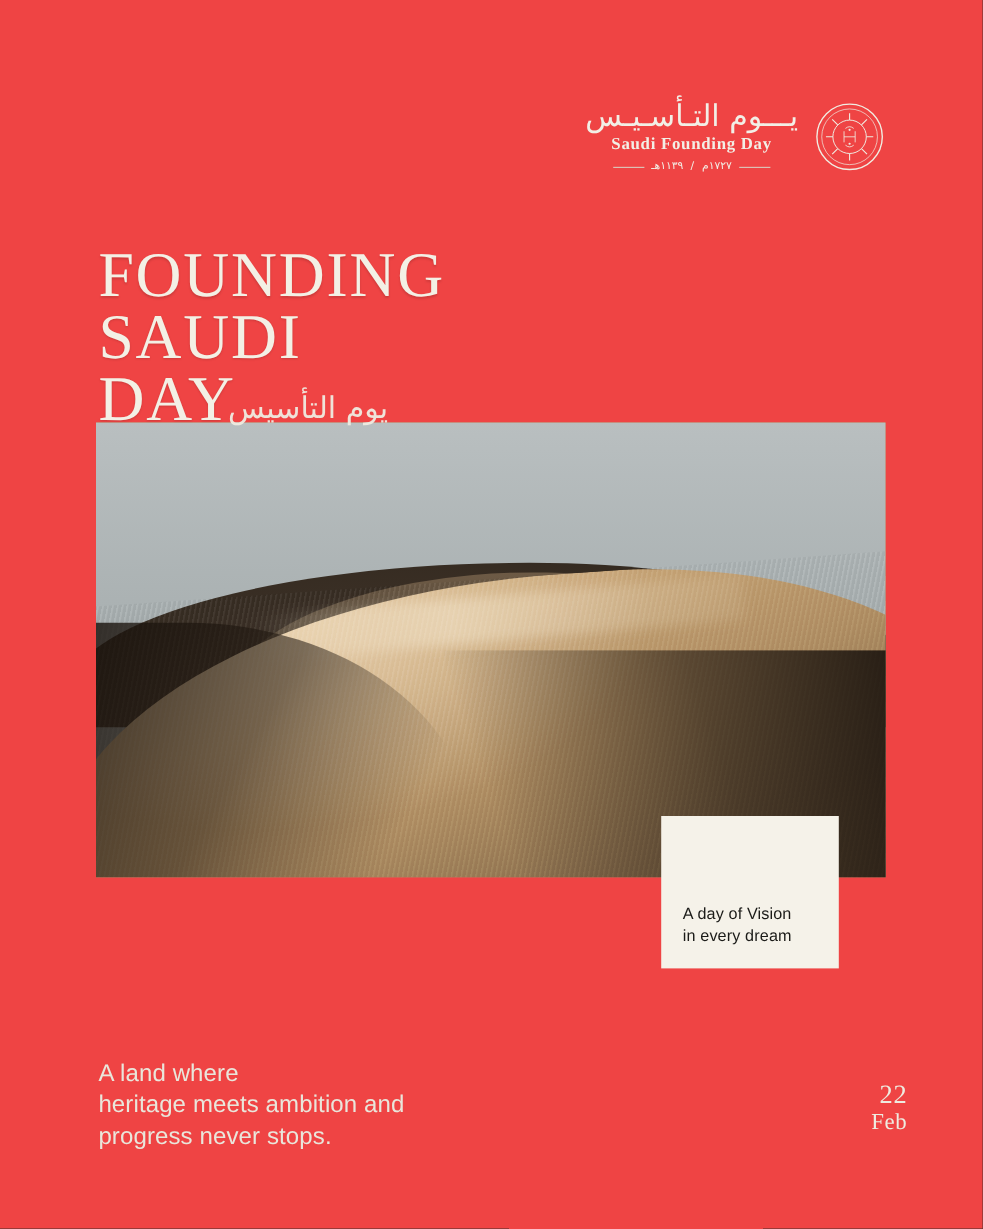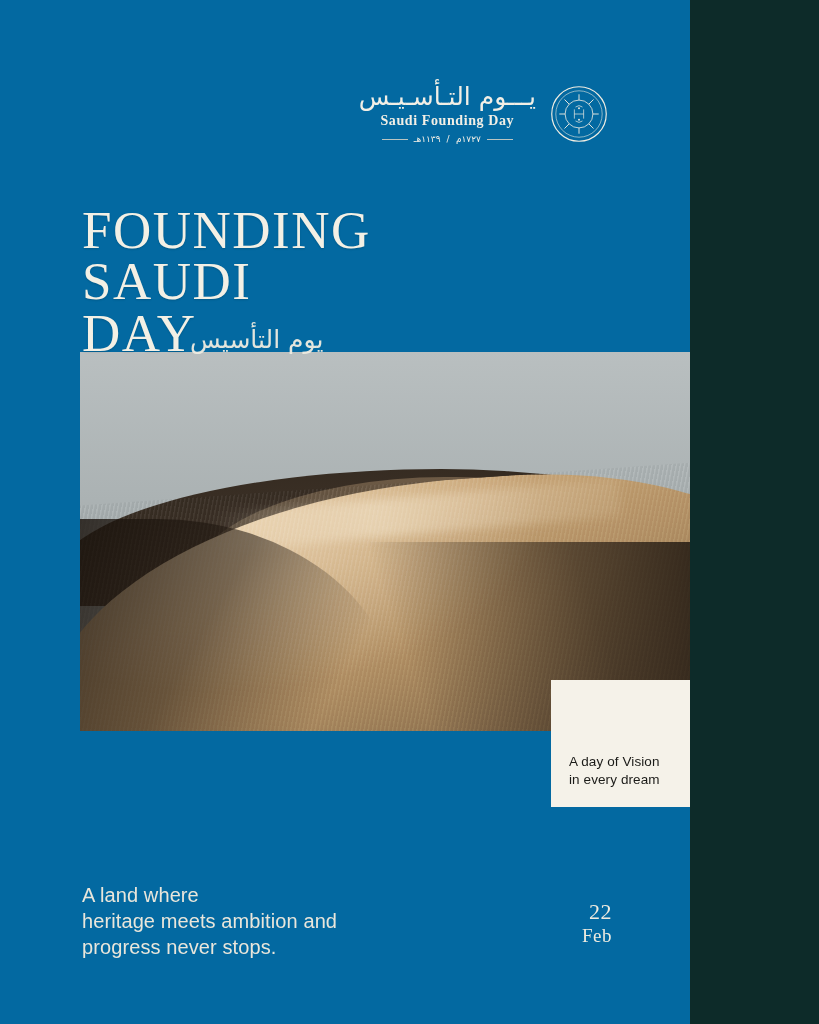--- a/index.html
+++ b/index.html
@@ -5,23 +5,23 @@
   html, body {
     margin: 0;
     padding: 0;
     background: #0d2b29;
   }
   body {
     font-family: "Liberation Sans", sans-serif;
   }
   .poster {
     position: relative;
-    width: 690px;
+    width: 819px;
     height: 1024px;
-    background: #0369a1;
+    background: #ef4444;
     overflow: hidden;
   }
 
   
   .logo-lockup {
     position: absolute;
     top: 84px;
     right: 82px;
     display: flex;
     align-items: center;
@@ -212,21 +212,21 @@
     position: absolute;
     left: 82px;
     top: 882px;
     color: #e9e6db;
     font-size: 20px;
     line-height: 1.3;
     letter-spacing: 0.1px;
   }
   .date-block {
     position: absolute;
-    right: 78px;
+    right: 63px;
     top: 900px;
     color: #eeebe0;
     text-align: right;
     font-family: "Liberation Serif", serif;
     font-size: 22px;
     line-height: 1.12;
     letter-spacing: 0.5px;
   }
   .date-block .mon {
     font-size: 19px;

